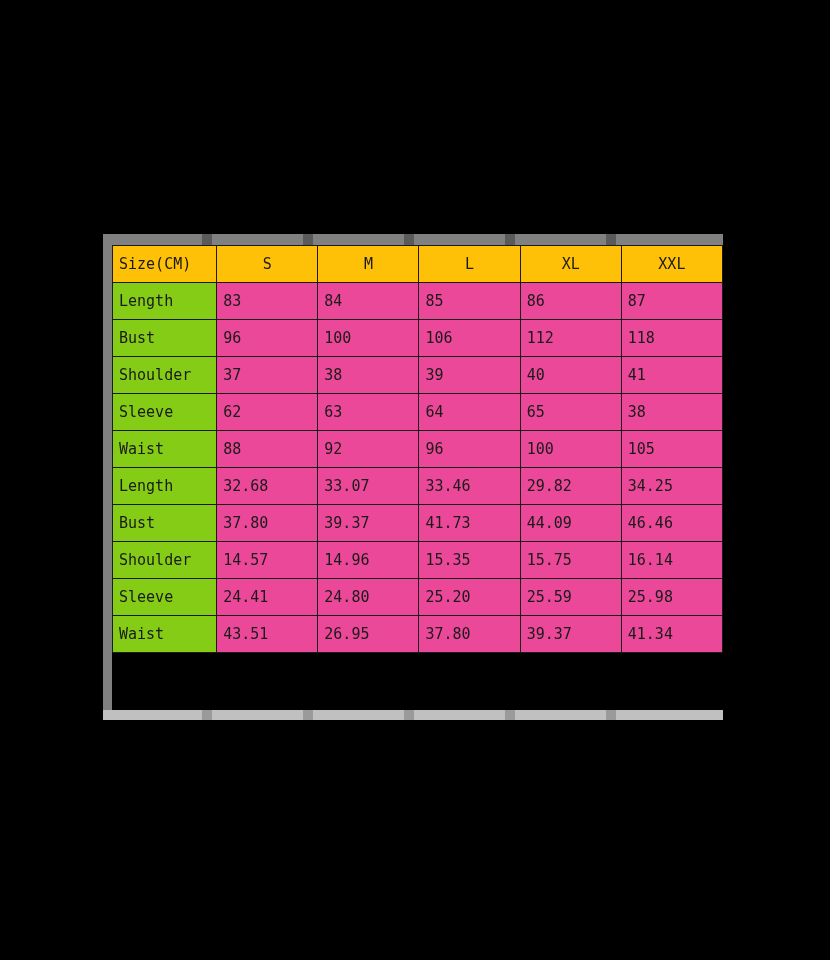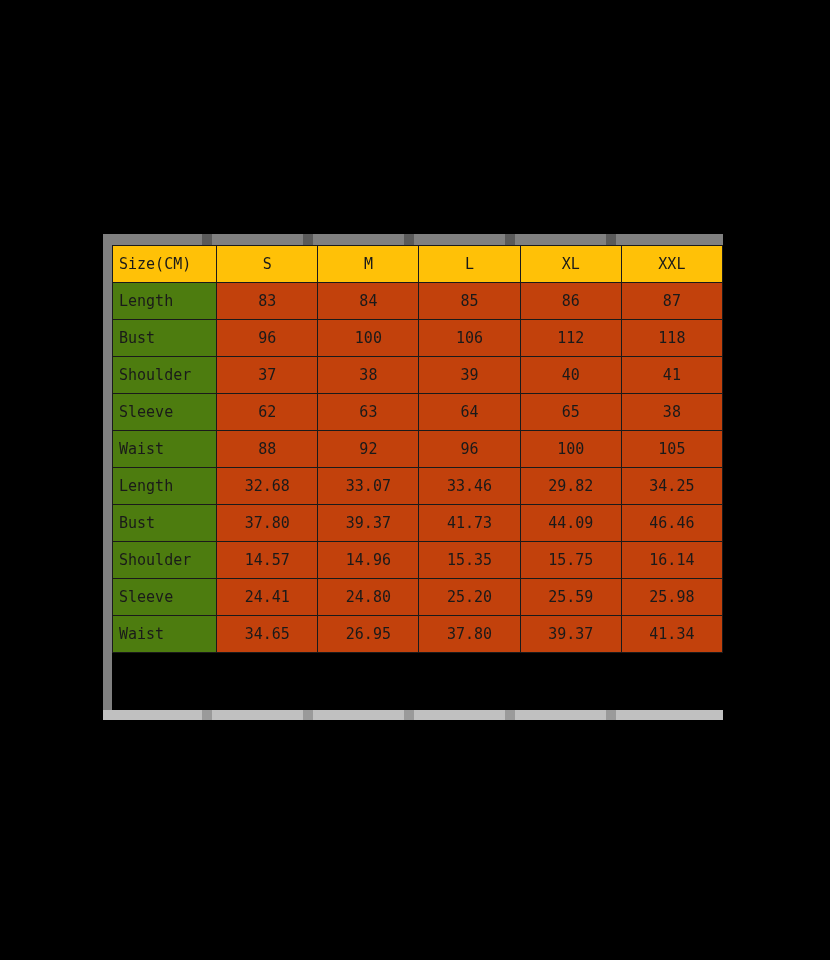--- a/index.html
+++ b/index.html
@@ -104,29 +104,28 @@
   .hdr {
     background: #ffc107;
     text-align: center;
   }
   .hdr.label {
     text-align: left;
     padding-left: 6px;
   }
   
   .rowlabel {
-    background: #4d7c0f;
+    background: #84cc16;
     text-align: left;
     padding-left: 6px;
     margin-top: 34px;
   }
   
   .val {
-    background: #c2410c;
-    text-align: center;
+    background: #ec4899;
   }
 </style>
 </head>
 <body>
 
 <div id="size-chart-frame">
 
   <div class="handle-bar-top">
     <div class="handle-notch" style="left:99px"></div>
     <div class="handle-notch" style="left:200px"></div>
@@ -223,21 +222,21 @@
           <tr>
             <td class="rowlabel">Sleeve</td>
             <td class="val">24.41</td>
             <td class="val">24.80</td>
             <td class="val">25.20</td>
             <td class="val">25.59</td>
             <td class="val">25.98</td>
           </tr>
           <tr>
             <td class="rowlabel">Waist</td>
-            <td class="val">34.65</td>
+            <td class="val">43.51</td>
             <td class="val">26.95</td>
             <td class="val">37.80</td>
             <td class="val">39.37</td>
             <td class="val">41.34</td>
           </tr>
         </tbody>
     </table>
   </div>
 
   <div class="handle-bar-bottom">

